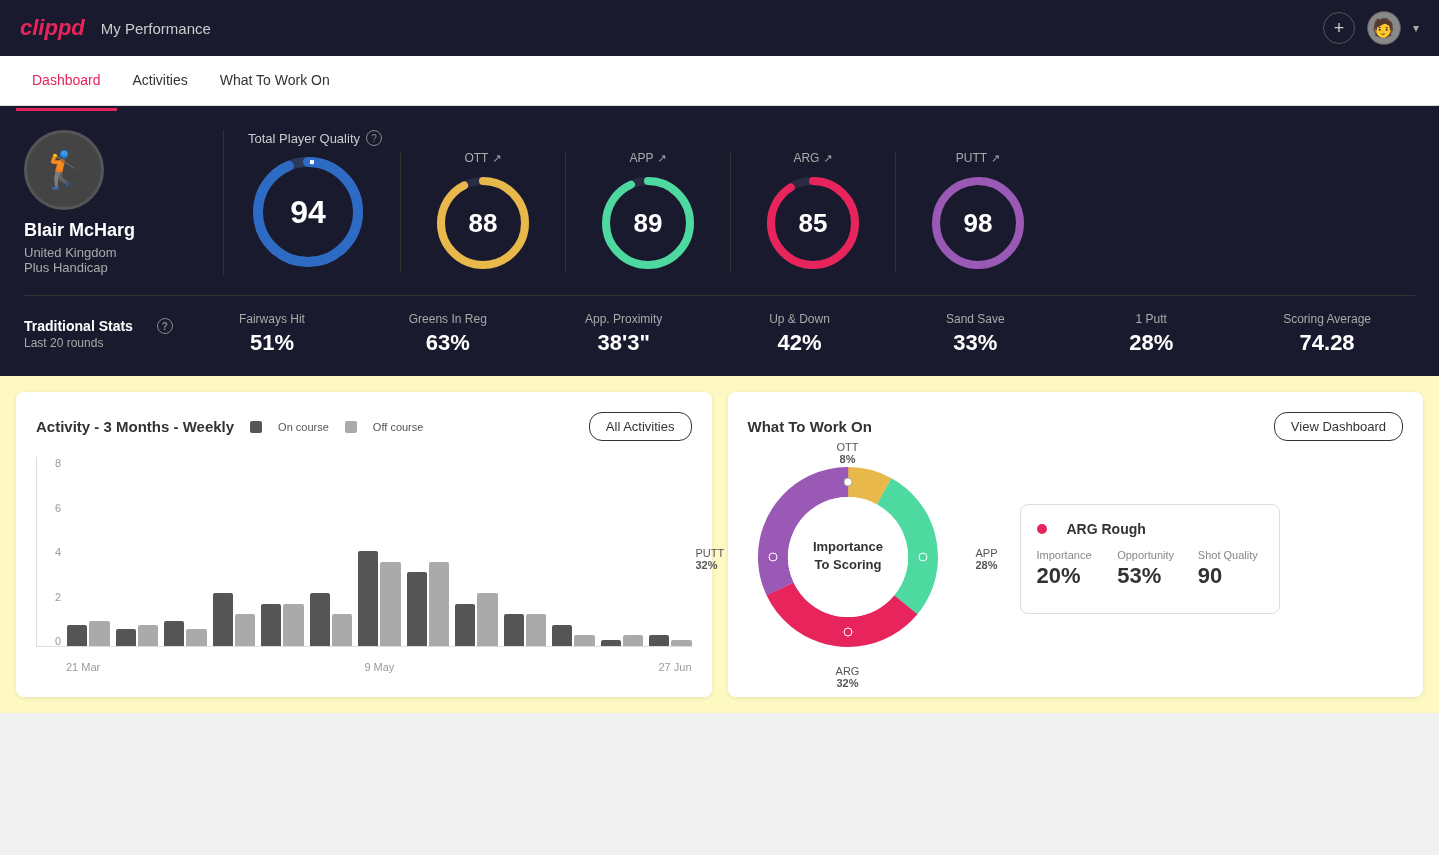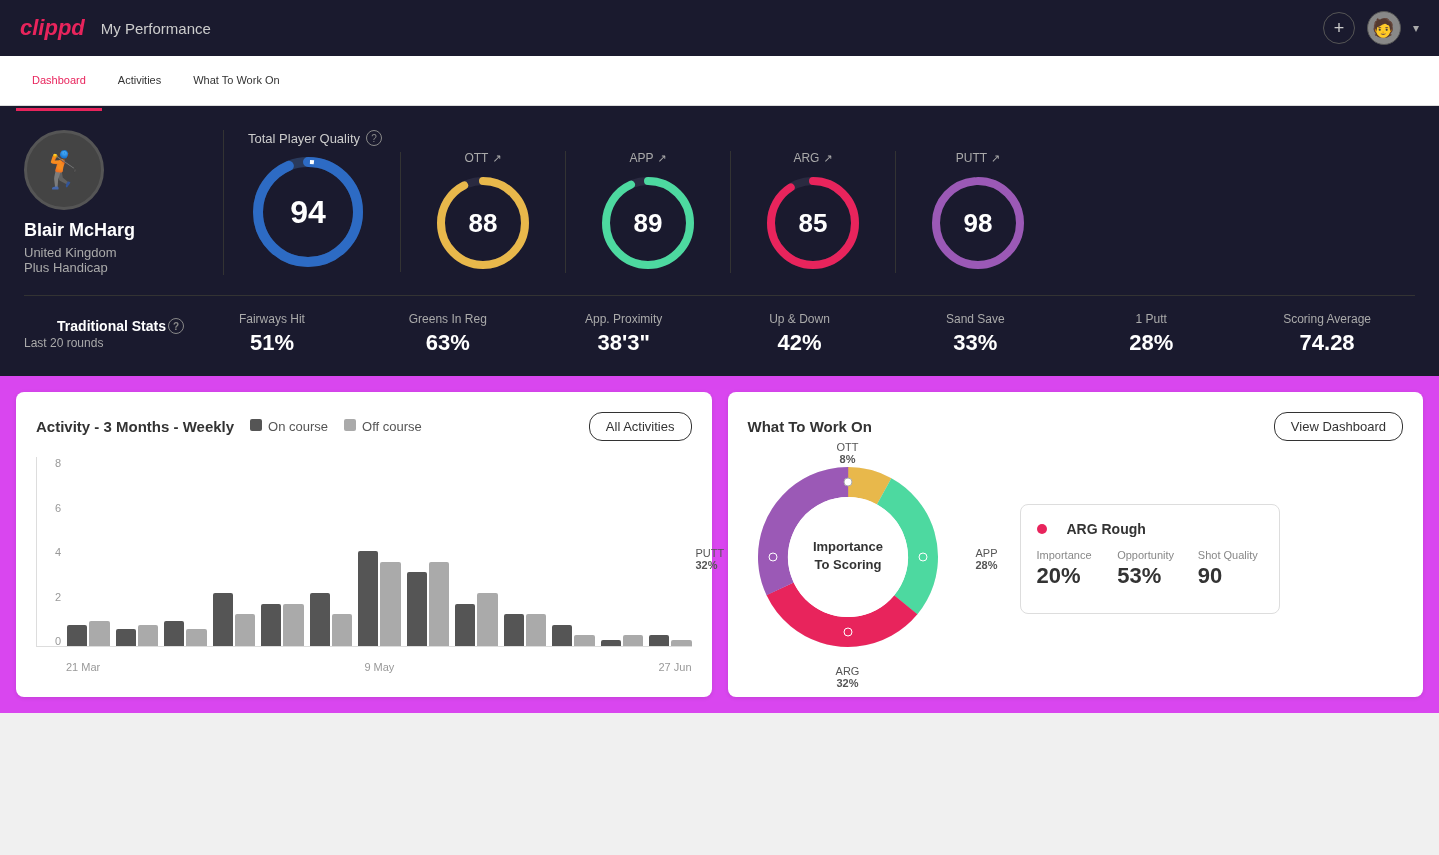--- a/index.html
+++ b/index.html
@@ -38,21 +38,21 @@
       border-bottom: 1px solid #ddd;
       gap: 0;
     }
     .nav-tab {
       color: #333;
       padding: 0 16px;
       height: 59px;
       display: flex;
       align-items: center;
       cursor: pointer;
-      font-size: 11px;
+      font-size: 14px;
       border-bottom: 3px solid transparent;
       margin-bottom: -1px;
     }
     .nav-tab.active {
       color: #e8245c;
       border-bottom: 3px solid #e8245c;
     }
 
     
     .hero {
@@ -133,51 +133,51 @@
     .trad-stats {
       display: flex;
       align-items: center;
       gap: 0;
       padding-top: 16px;
       border-top: 1px solid #333;
     }
     .trad-label-col {
       min-width: 160px;
     }
-    .trad-label { font-size: 14px; font-weight: bold; color: #fff; display: flex; align-items: center; gap: 2px; justify-content: flex-end; }
+    .trad-label { font-size: 14px; font-weight: bold; color: #fff; display: flex; align-items: center; gap: 24px; }
     .trad-sublabel { font-size: 12px; color: #aaa; margin-top: 2px; }
     .stat-item {
       flex: 1; text-align: center;
     }
     .stat-name { font-size: 12px; color: #aaa; margin-bottom: 4px; }
     .stat-value { font-size: 22px; font-weight: bold; color: #fff; }
 
     
     .bottom-panels {
       display: flex;
       gap: 16px;
       padding: 16px;
-      background: #d946ef;
+      background: #fef9c3;
     }
     .panel {
       background: #fff;
       border-radius: 8px;
       padding: 20px;
       flex: 1;
       box-shadow: 0 1px 4px rgba(0,0,0,0.1);
     }
     .panel-header {
       display: flex;
       justify-content: space-between;
       align-items: center;
       margin-bottom: 16px;
     }
     .panel-title { font-size: 15px; font-weight: 600; color: #333; }
     .legend { display: flex; gap: 16px; align-items: center; }
-    .legend-item { display: flex; align-items: flex-start; gap: 6px; font-size: 13px; color: #555; }
+    .legend-item { display: flex; align-items: flex-start; gap: 16px; font-size: 11px; color: #555; }
     .legend-dot { width: 12px; height: 12px; border-radius: 2px; }
 
     .btn-outline {
       border: 1.5px solid #333; background: none; padding: 6px 16px;
       font-size: 13px; cursor: pointer; border-radius: 13px; color: #333;
     }
 
     
     .chart-area {
       position: relative;

